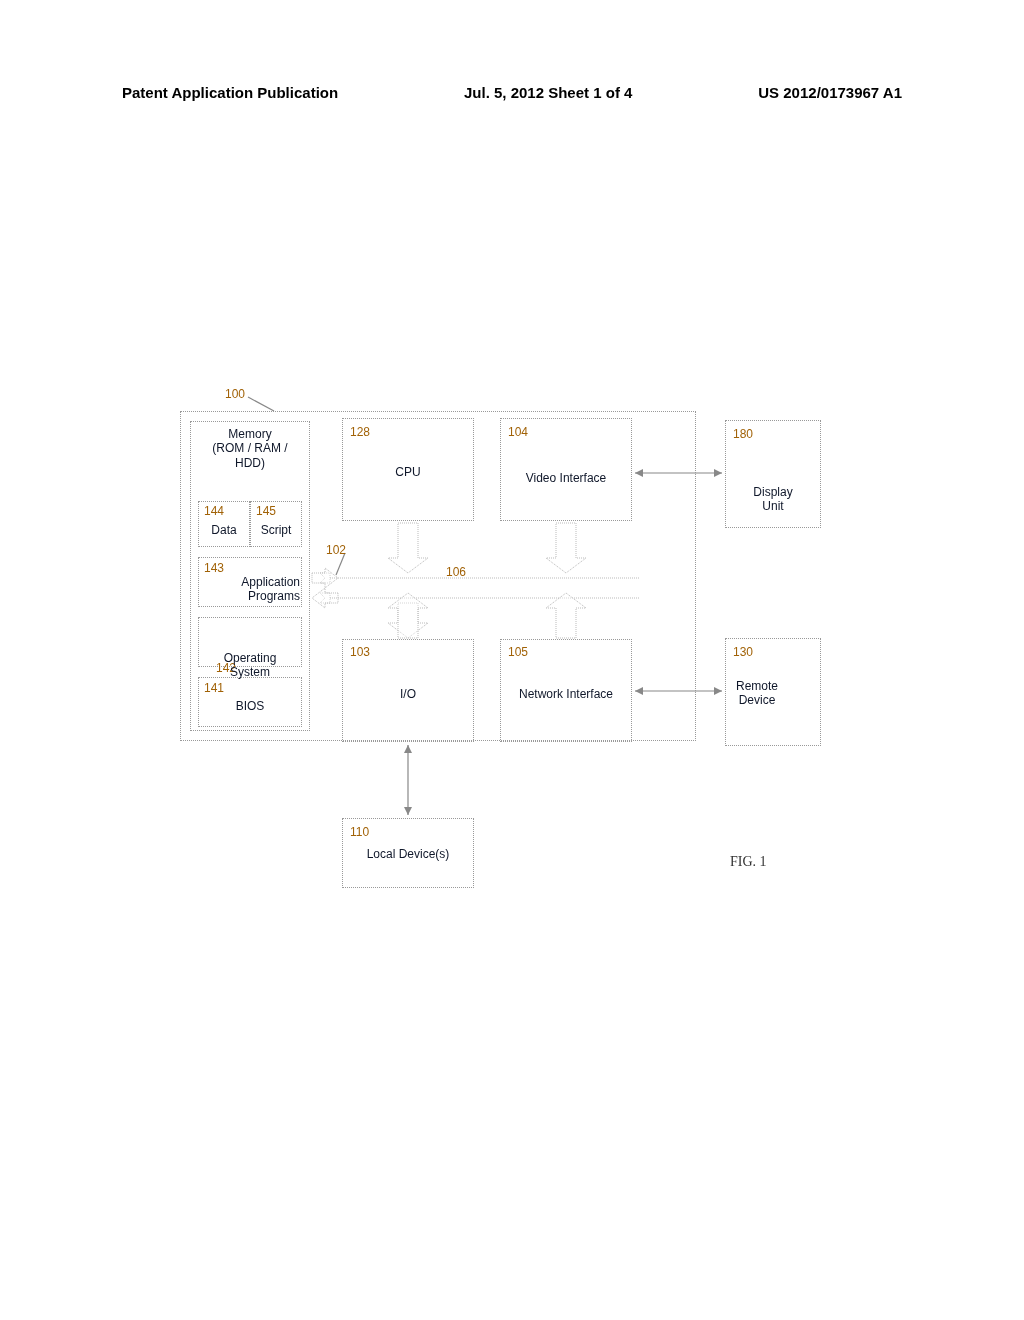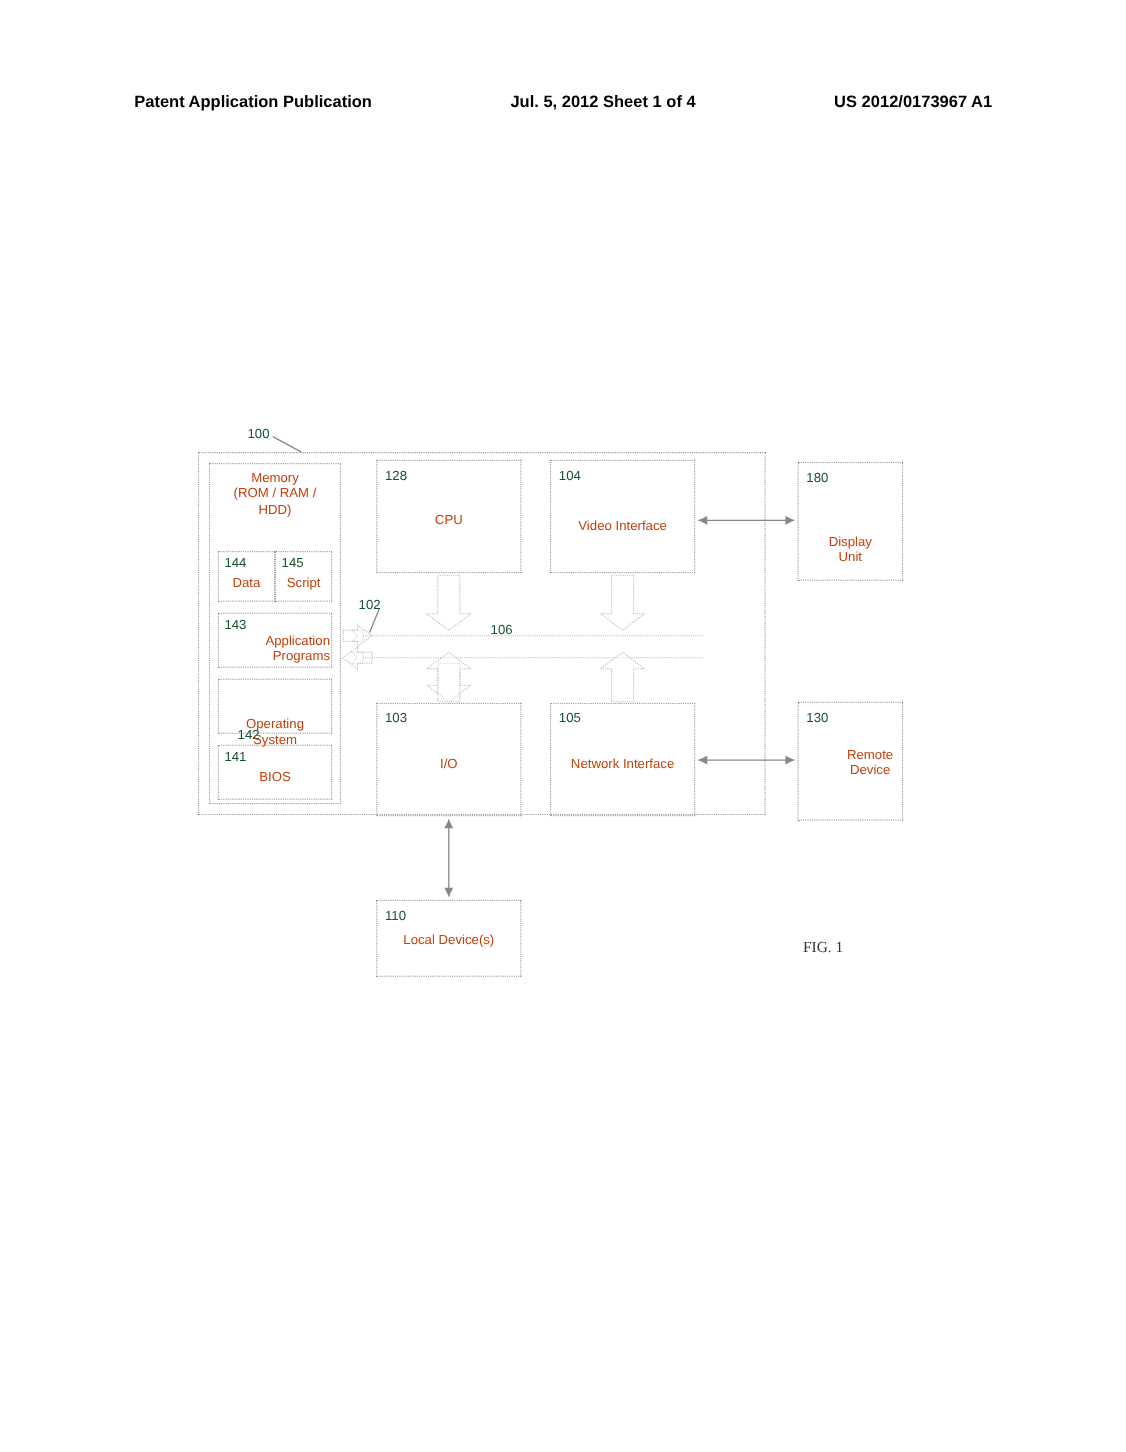--- a/index.html
+++ b/index.html
@@ -34,29 +34,29 @@
 
   .box {
     position: absolute;
     border: 1px dotted #999;
     background: rgba(255,255,255,0);
   }
 
   .label {
     position: absolute;
     font-size: 12px;
-    color: #c2410c;
+    color: #0f172a;
     line-height: 1.2;
     text-align: center;
     white-space: pre-line;
   }
   .refnum {
     position: absolute;
     font-size: 12px;
-    color: #14532d;
+    color: #a16207;
     line-height: 1.2;
   }
 
   
   .sys-outer {
     left: 10px; top: 16px; width: 516px; height: 330px;
   }
   .memory {
     left: 20px; top: 26px; width: 120px; height: 310px;
   }
@@ -232,21 +232,21 @@
   <div class="refnum" style="left:338px; top:250px;">105</div>
   <div class="label" style="left:332px; top:292px; width:128px;">Network Interface</div>
 
   <div class="box display-unit"></div>
   <div class="refnum" style="left:563px; top:32px;">180</div>
   <div class="label" style="left:558px; top:66px; width:90px;margin-top:24px;">Display
 Unit</div>
 
   <div class="box remote-dev"></div>
   <div class="refnum" style="left:563px; top:250px;">130</div>
-  <div class="label" style="left:576px; top:284px; width:90px;">Remote
+  <div class="label" style="left:542px; top:284px; width:90px;">Remote
 Device</div>
 
   <div class="box local-dev"></div>
   <div class="refnum" style="left:180px; top:430px;">110</div>
   <div class="label" style="left:174px; top:452px; width:128px;">Local Device(s)</div>
 
   <div class="figcap">FIG. 1</div>
 </div>
 
 </body></html>

